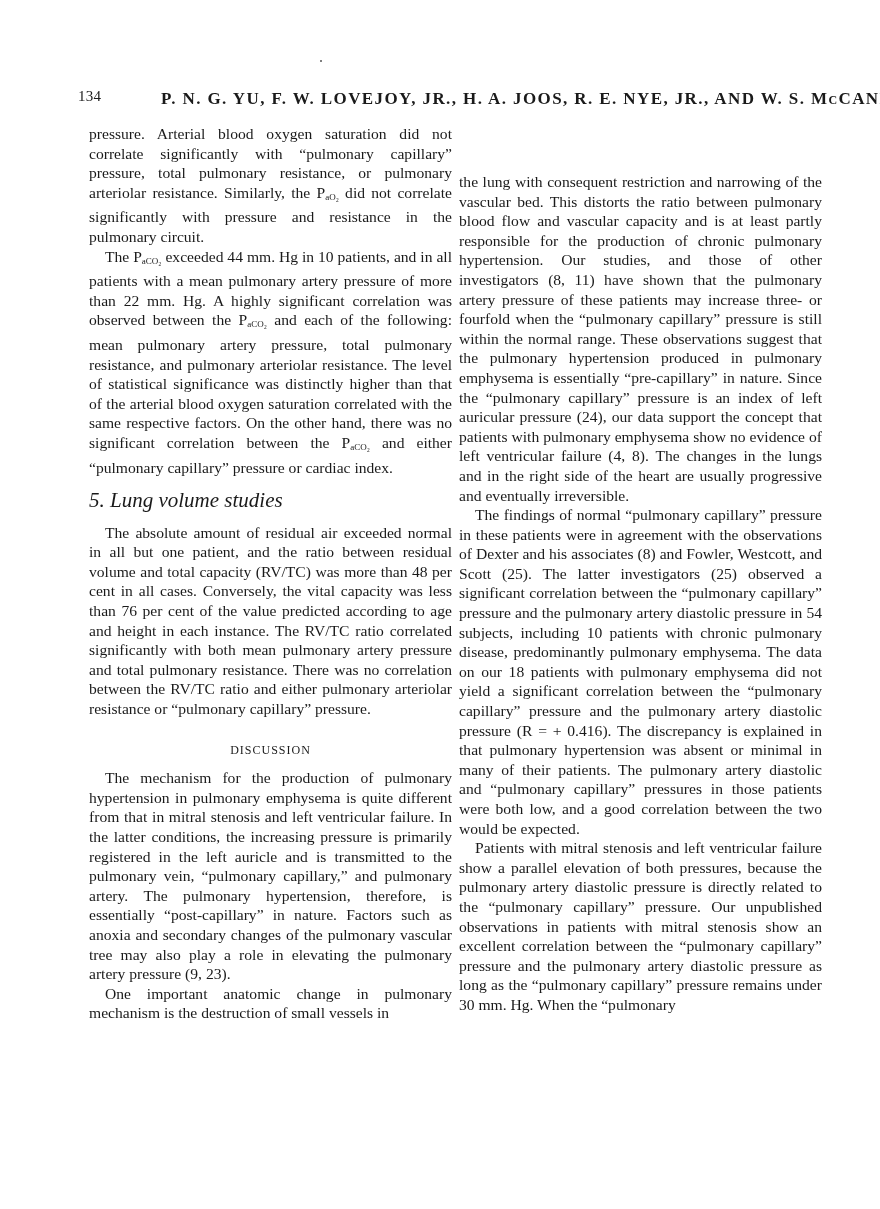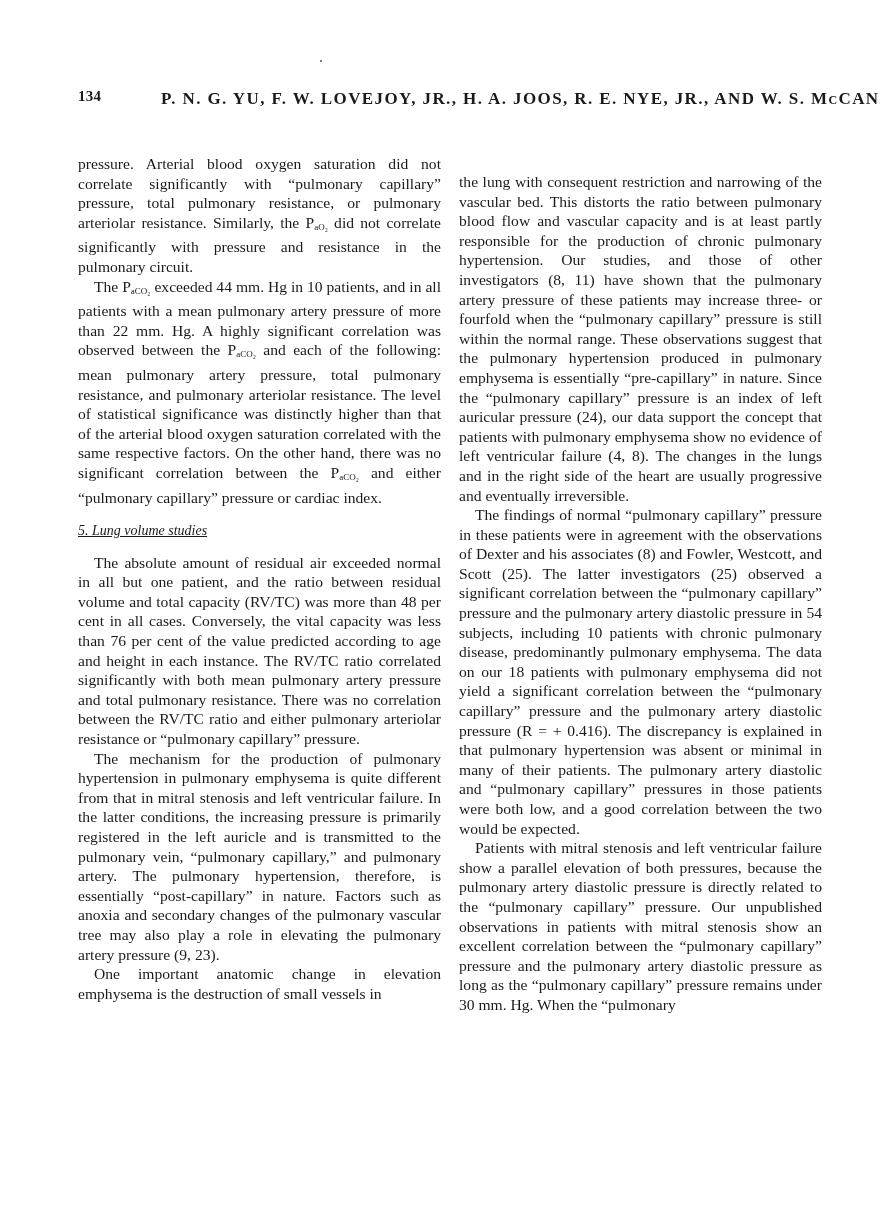--- a/index.html
+++ b/index.html
@@ -1,50 +1,51 @@
 <!DOCTYPE html>
 <html><head>
 <meta charset="utf-8">
 <style>
   html, body { margin: 0; padding: 0; background: #ffffff; }
   body { width: 880px; height: 1209px; position: relative; overflow: hidden;
          font-family: "Liberation Serif", "DejaVu Serif", serif; color: #1a1a1a; }
   .header { position: absolute; top: 88px; left: 78px; width: 760px; height: 22px;
             font-size: 13.5px; letter-spacing: 0.3px; }
-  .header .pageno { position: absolute; left: 0; top: 0; font-weight: bold; font-size: 15px; }
+  .header .pageno { position: absolute; left: 0; top: 0; font-weight: normal; font-size: 15px; }
   .header .authors { position: absolute; left: 83px; top: 1px; font-variant: small-caps; font-weight: bold;
                      font-size: 17px; letter-spacing: 1.4px; white-space: nowrap; }
   .col { position: absolute; top: 124px; width: 363px; font-size: 15.6px; line-height: 19.6px;
          text-align: justify; hyphens: manual; }
-  .col.left { left: 78px; margin-top: 30px; }
+  .col.left { left: 89px; }
   .col.right { left: 459px; margin-top: 48px; }
   .col p { margin: 0; text-indent: 0; }
   .col p.indent { text-indent: 16px; font-family: Liberation Serif, serif; }
-  .col h3 { font-style: italic; font-weight: normal; font-size: 14px; margin: 14px 0 12px 0; text-decoration: underline; }
+  .col h3 { font-style: italic; font-weight: normal; font-size: 21px; margin: 14px 0 12px 0; }
   .col h4 { font-variant: small-caps; font-weight: normal; text-align: center; font-size: 12px;
             letter-spacing: 1px; margin: 22px 0 8px 0; }
   sub { font-size: 9px; vertical-align: -2px; }
   .speck { position: absolute; left: 320px; top: 60px; width: 2px; height: 2px; background: #555; border-radius: 1px; }
 </style>
 </head>
 <body>
 
 <div class="speck"></div>
 
 <div class="header">
   <span class="pageno">134</span>
   <span class="authors">P. N. G. YU, F. W. LOVEJOY, JR., H. A. JOOS, R. E. NYE, JR., AND W. S. McCANN</span>
 </div>
 
 <div class="col left">
   <p><span>pressure. Arterial blood oxygen saturation did not correlate significantly with “pulmonary capillary” pressure, total pulmonary resistance, or pulmonary arteriolar resistance. Similarly, the P</span><sub>aO₂</sub><span> did not correlate significantly with pressure and resistance in the pulmonary circuit.</span></p>
   <p class="indent"><span>The P</span><sub>aCO₂</sub><span> exceeded 44 mm. Hg in 10 patients, and in all patients with a mean pulmonary artery pressure of more than 22 mm. Hg. A highly significant correlation was observed between the P</span><sub>aCO₂</sub><span> and each of the following: mean pulmonary artery pressure, total pulmonary resistance, and pulmonary arteriolar resistance. The level of statistical significance was distinctly higher than that of the arterial blood oxygen saturation correlated with the same respective factors. On the other hand, there was no significant correlation between the P</span><sub>aCO₂</sub><span> and either “pulmonary capillary” pressure or cardiac index.</span></p>
   <h3>5. Lung volume studies</h3>
   <p class="indent">The absolute amount of residual air exceeded normal in all but one patient, and the ratio between residual volume and total capacity (RV/TC) was more than 48 per cent in all cases. Conversely, the vital capacity was less than 76 per cent of the value predicted according to age and height in each instance. The RV/TC ratio correlated significantly with both mean pulmonary artery pressure and total pulmonary resistance. There was no correlation between the RV/TC ratio and either pulmonary arteriolar resistance or “pulmonary capillary” pressure.</p>
+  <h4>DISCUSSION</h4>
   <p class="indent">The mechanism for the production of pulmonary hypertension in pulmonary emphysema is quite different from that in mitral stenosis and left ventricular failure. In the latter conditions, the increasing pressure is primarily registered in the left auricle and is transmitted to the pulmonary vein, “pulmonary capillary,” and pulmonary artery. The pulmonary hypertension, therefore, is essentially “post-capillary” in nature. Factors such as anoxia and secondary changes of the pulmonary vascular tree may also play a role in elevating the pulmonary artery pressure (9, 23).</p>
-  <p class="indent">One important anatomic change in elevation emphysema is the destruction of small vessels in</p>
+  <p class="indent">One important anatomic change in pulmonary mechanism is the destruction of small vessels in</p>
 </div>
 
 <div class="col right">
   <p>the lung with consequent restriction and narrowing of the vascular bed. This distorts the ratio between pulmonary blood flow and vascular capacity and is at least partly responsible for the production of chronic pulmonary hypertension. Our studies, and those of other investigators (8, 11) have shown that the pulmonary artery pressure of these patients may increase three- or fourfold when the “pulmonary capillary” pressure is still within the normal range. These observations suggest that the pulmonary hypertension produced in pulmonary emphysema is essentially “pre-capillary” in nature. Since the “pulmonary capillary” pressure is an index of left auricular pressure (24), our data support the concept that patients with pulmonary emphysema show no evidence of left ventricular failure (4, 8). The changes in the lungs and in the right side of the heart are usually progressive and eventually irreversible.</p>
   <p class="indent">The findings of normal “pulmonary capillary” pressure in these patients were in agreement with the observations of Dexter and his associates (8) and Fowler, Westcott, and Scott (25). The latter investigators (25) observed a significant correlation between the “pulmonary capillary” pressure and the pulmonary artery diastolic pressure in 54 subjects, including 10 patients with chronic pulmonary disease, predominantly pulmonary emphysema. The data on our 18 patients with pulmonary emphysema did not yield a significant correlation between the “pulmonary capillary” pressure and the pulmonary artery diastolic pressure (R = + 0.416). The discrepancy is explained in that pulmonary hypertension was absent or minimal in many of their patients. The pulmonary artery diastolic and “pulmonary capillary” pressures in those patients were both low, and a good correlation between the two would be expected.</p>
   <p class="indent">Patients with mitral stenosis and left ventricular failure show a parallel elevation of both pressures, because the pulmonary artery diastolic pressure is directly related to the “pulmonary capillary” pressure. Our unpublished observations in patients with mitral stenosis show an excellent correlation between the “pulmonary capillary” pressure and the pulmonary artery diastolic pressure as long as the “pulmonary capillary” pressure remains under 30 mm. Hg. When the “pulmonary</p>
 </div>
 
 </body></html>

